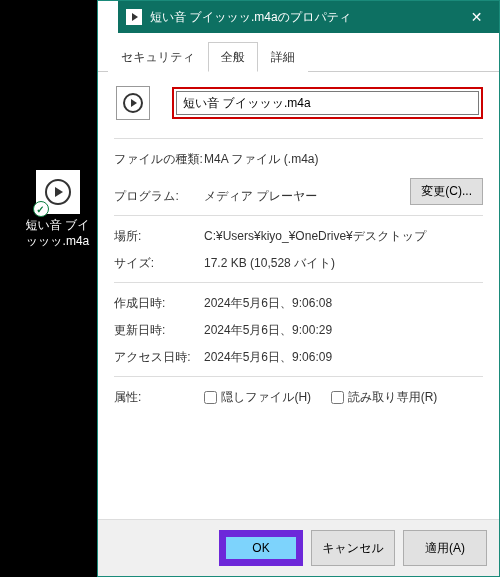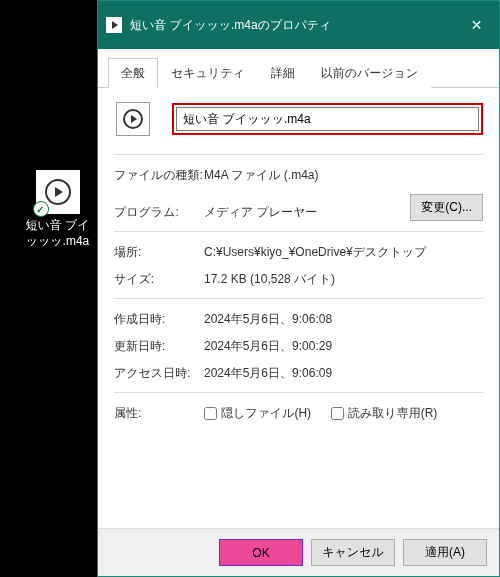--- a/index.html
+++ b/index.html
@@ -10,21 +10,21 @@
 .desktop-icon { position: absolute; left: 20px; top: 170px; width: 75px; text-align: center; color: #fff; }
 .desktop-icon .icon-box { width: 44px; height: 44px; background: #fff; margin: 0 auto 4px; display: flex; align-items: center; justify-content: center; position: relative; }
 .desktop-icon .icon-box .play-badge { width: 26px; height: 26px; border: 2px solid #333; border-radius: 50%; display: flex; align-items: center; justify-content: center; }
 .desktop-icon .icon-box .play-badge::after { content: ""; border-left: 8px solid #333; border-top: 5px solid transparent; border-bottom: 5px solid transparent; margin-left: 3px; }
 .desktop-icon .sync-badge { position: absolute; left: -3px; bottom: -3px; width: 16px; height: 16px; background: #fff; border-radius: 50%; border: 1px solid #0a7d3e; display:flex; align-items:center; justify-content:center; }
 .desktop-icon .sync-badge::after { content:"✓"; color:#0a7d3e; font-size:10px; font-weight:bold; }
 .desktop-icon .label { font-size: 12px; line-height: 1.3; text-shadow: 1px 1px 2px #000; word-break: break-all; }
 
 .dialog { position: absolute; left: 97px; top: 0; width: 403px; height: 577px; background: #fff; border: 1px solid #1a8a7a; display: flex; flex-direction: column; }
 
-.titlebar { height: 48px; background: #0d7062; color: #fff; display: flex; align-items: center; padding-left: 8px; }
+.titlebar { height: 32px; background: #0d7062; color: #fff; display: flex; align-items: center; padding-left: 8px; margin-left: 20px; }
 .titlebar .t-icon { width: 16px; height: 16px; background: #fff; margin-right: 8px; display:flex; align-items:center; justify-content:center; }
 .titlebar .t-icon::after { content:""; border-left:6px solid #333; border-top:4px solid transparent; border-bottom:4px solid transparent; margin-left:2px; }
 .titlebar .t-text { flex: 1; font-size: 12px; }
 .titlebar .t-close { width: 45px; height: 32px; display: flex; align-items: center; justify-content: center; font-size: 14px; }
 
 .tabs { display: flex; padding: 8px 10px 0 10px; background: #fff; border-bottom: 1px solid #ccc; }
 .tabs .tab { padding: 6px 12px 5px; font-size: 12px; color: #333; border: 1px solid transparent; border-bottom: none; position: relative; top: 1px; background: #fff; }
 .tabs .tab.active { border-color: #ccc; border-bottom: 1px solid #fff; }
 
 .content { flex: 1; padding: 14px 16px; overflow: auto; }
@@ -43,21 +43,21 @@
 .row .value { flex: 1; }
 .row .btn { margin-left: auto; }
 
 .checkrow { display: flex; align-items: center; gap: 4px; }
 .checkrow label { display: flex; align-items: center; gap: 4px; margin-right: 16px; }
 
 button.win { background: #e1e1e1; border: 1px solid #adadad; padding: 4px 10px; font-size: 12px; font-family: inherit; min-width: 68px; }
 button.win:disabled { color: #000000; }
 
 .footer { border-top: 1px solid #ddd; padding: 10px 12px; display: flex; justify-content: flex-end; gap: 8px; background: #f0f0f0; }
-.footer button.win.primary { border: 1px solid #6d28d9; background:#ec4899; min-width: 84px; }
+.footer button.win.primary { border: 7px solid #6d28d9; background:#7dd3fc; min-width: 84px; }
 .footer button.win { min-width: 84px; }
 </style>
 </head>
 <body>
 
 <div class="desktop">
 
   <div class="desktop-icon">
     <div class="icon-box">
       <div class="play-badge"></div>
@@ -67,24 +67,23 @@
   </div>
 
   <div class="dialog">
     <div class="titlebar">
       <div class="t-icon"></div>
       <div class="t-text">短い音 ブイッッッ.m4aのプロパティ</div>
       <div class="t-close">✕</div>
     </div>
 
     <div class="tabs">
+      <div class="tab">セキュリティ</div>
       <div class="tab active">全般</div>
-      <div class="tab">セキュリティ</div>
       <div class="tab">詳細</div>
-      <div class="tab">以前のバージョン</div>
     </div>
 
     <div class="content">
 
       <div class="icon-row">
         <div class="file-icon">
           <div class="play-badge"></div>
         </div>
         <div class="name-field">
           <input type="text" value="短い音 ブイッッッ.m4a" style="">

